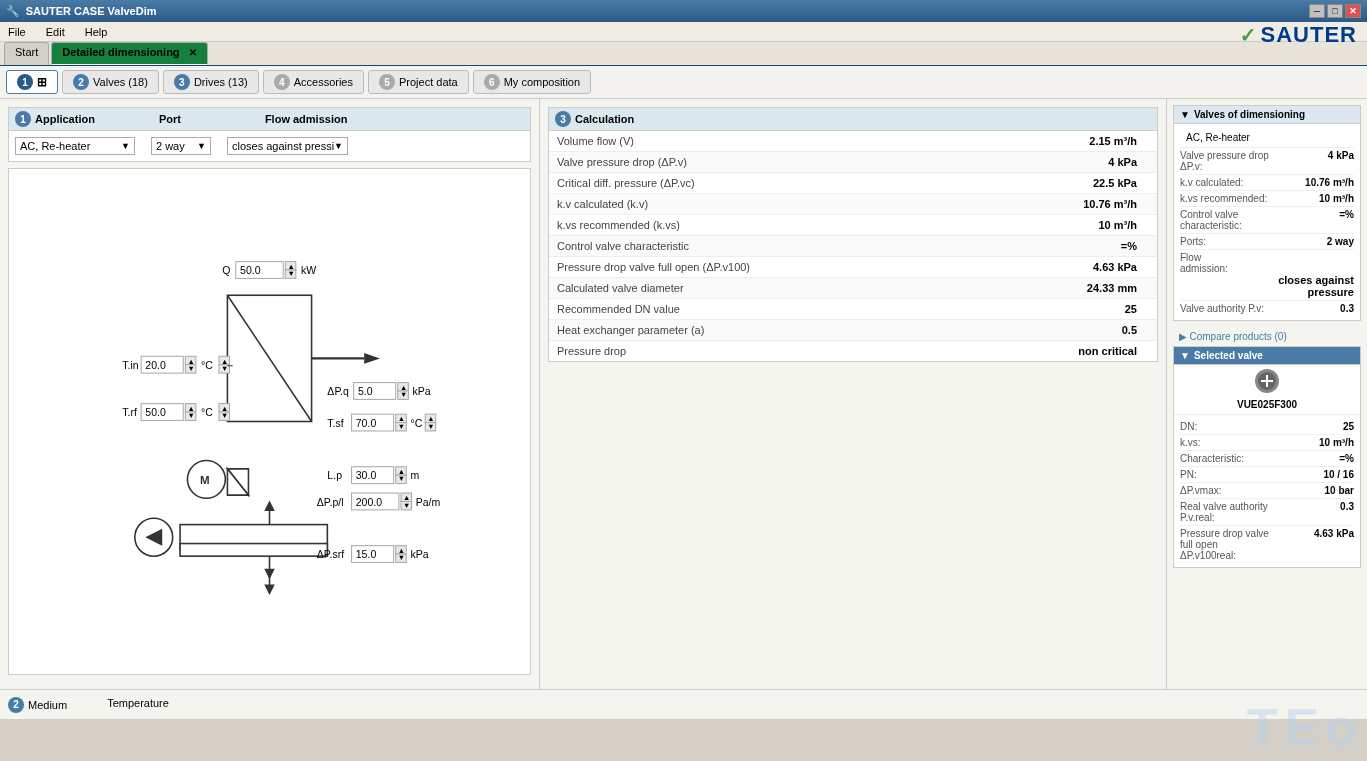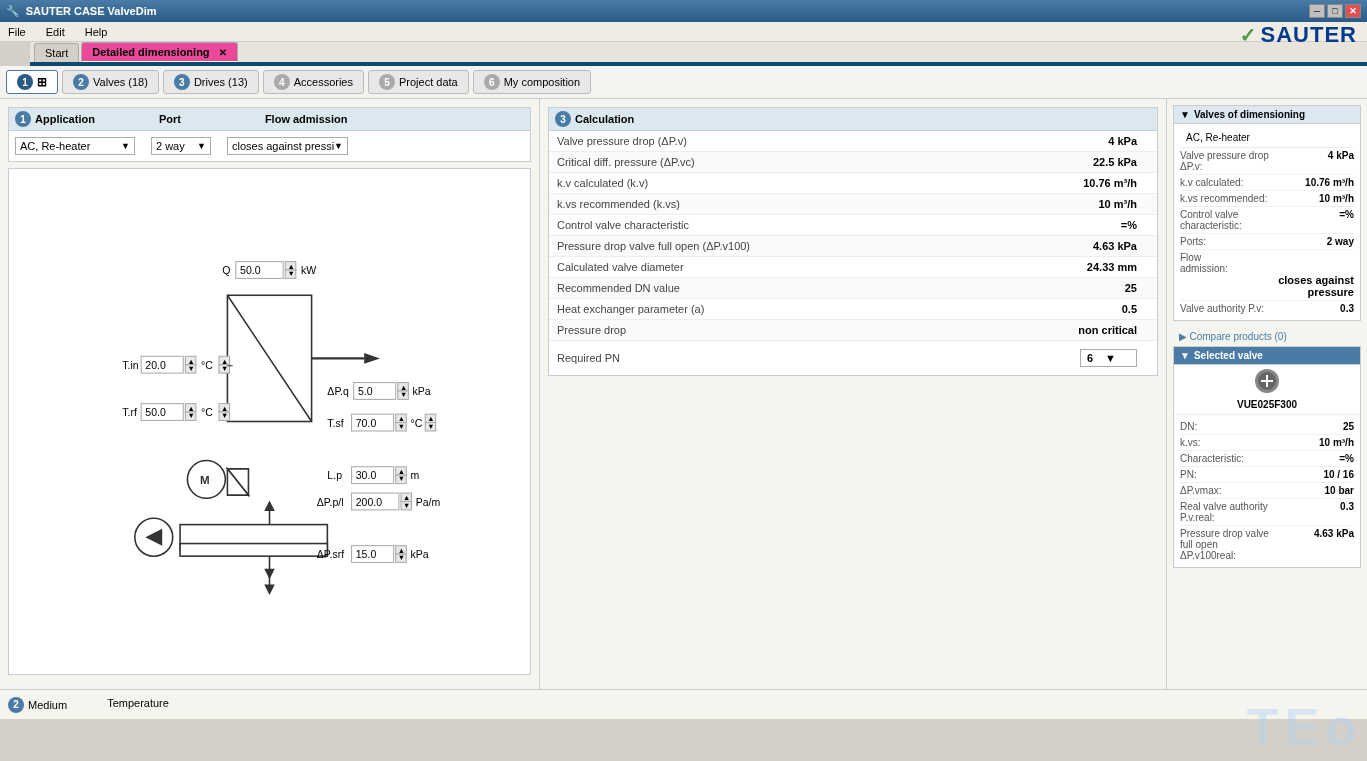--- a/index.html
+++ b/index.html
@@ -43,37 +43,35 @@
       gap: 12px;
       font-size: 11px;
     }
     .menu-item { cursor: pointer; padding: 2px 4px; }
 
     
     .tab-bar {
       background: #e8e4dc;
       height: 24px;
       display: flex;
-      align-items: flex-end;
       padding: 0 4px;
-      border-bottom: 4px solid #0c4a6e;
-      margin-left: 30px;
+      border-bottom: 1px solid #0c4a6e;
     }
     .tab {
       padding: 3px 10px;
       border: 1px solid #aaa;
       border-bottom: none;
       cursor: pointer;
       font-size: 11px;
       background: #d4d0c8;
       margin-right: 2px;
       border-radius: 3px 3px 0 0;
     }
     .tab.active {
-      background: #ec4899;
+      background: #15803d;
       border-bottom: 1px solid white;
       z-index: 1;
       font-weight: bold;
     }
 
     
     .header-logo {
       position: absolute;
       top: 22px;
       right: 10px;
@@ -557,20 +555,24 @@
 
     <div class="middle-panel" style="width: 500px;">
       <div class="calc-section">
         <div class="calc-section-header">
           <span class="section-num">3</span>
           <span>Calculation</span>
         </div>
         <table class="calc-table">
           <tbody>
             <tr>
+              <td>Volume flow (V)</td>
+              <td>2.15 m³/h</td>
+            </tr>
+            <tr>
               <td>Valve pressure drop (ΔP.v)</td>
               <td>4  kPa</td>
             </tr>
             <tr>
               <td>Critical diff. pressure (ΔP.vc)</td>
               <td>22.5  kPa</td>
             </tr>
             <tr>
               <td>k.v calculated (k.v)</td>
               <td>10.76 m³/h</td>
@@ -595,29 +597,20 @@
               <td>Recommended DN value</td>
               <td>25</td>
             </tr>
             <tr>
               <td>Heat exchanger parameter (a)</td>
               <td>0.5</td>
             </tr>
             <tr>
               <td>Pressure drop</td>
               <td>non critical</td>
-            </tr>
-            <tr class="required-pn-row">
-              <td>Required PN</td>
-              <td>
-                <div class="pn-select">
-                  <span>6</span>
-                  <span style="margin-left:8px;">▼</span>
-                </div>
-              </td>
             </tr>
           </tbody>
         </table>
       </div>
     </div>
 
     <div class="right-panel">
 
       <div class="right-section">
         <div class="right-section-header">

